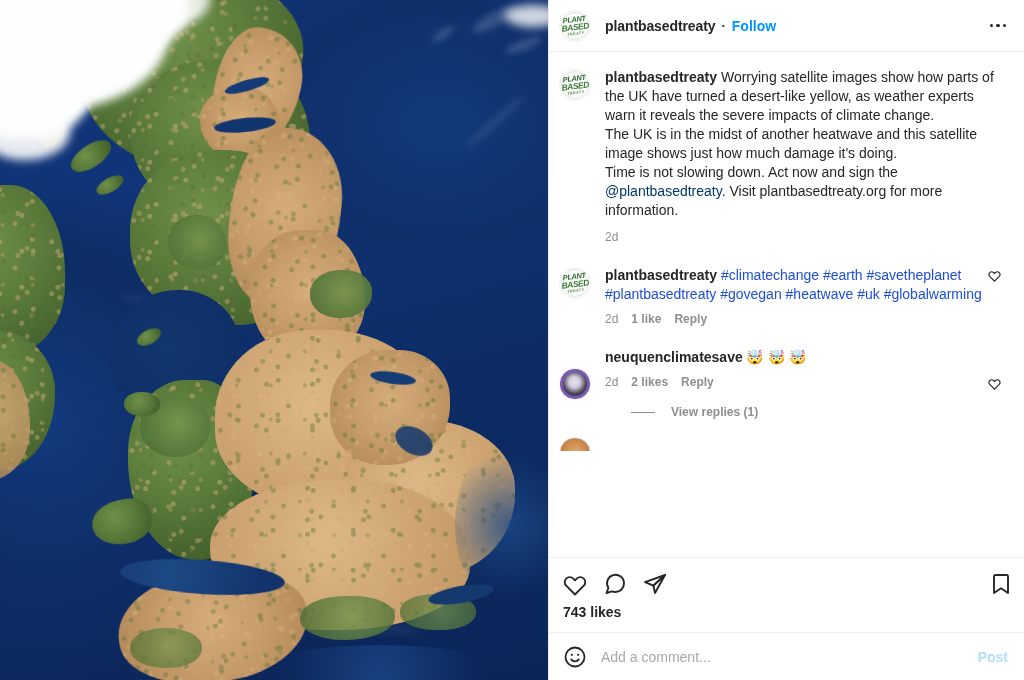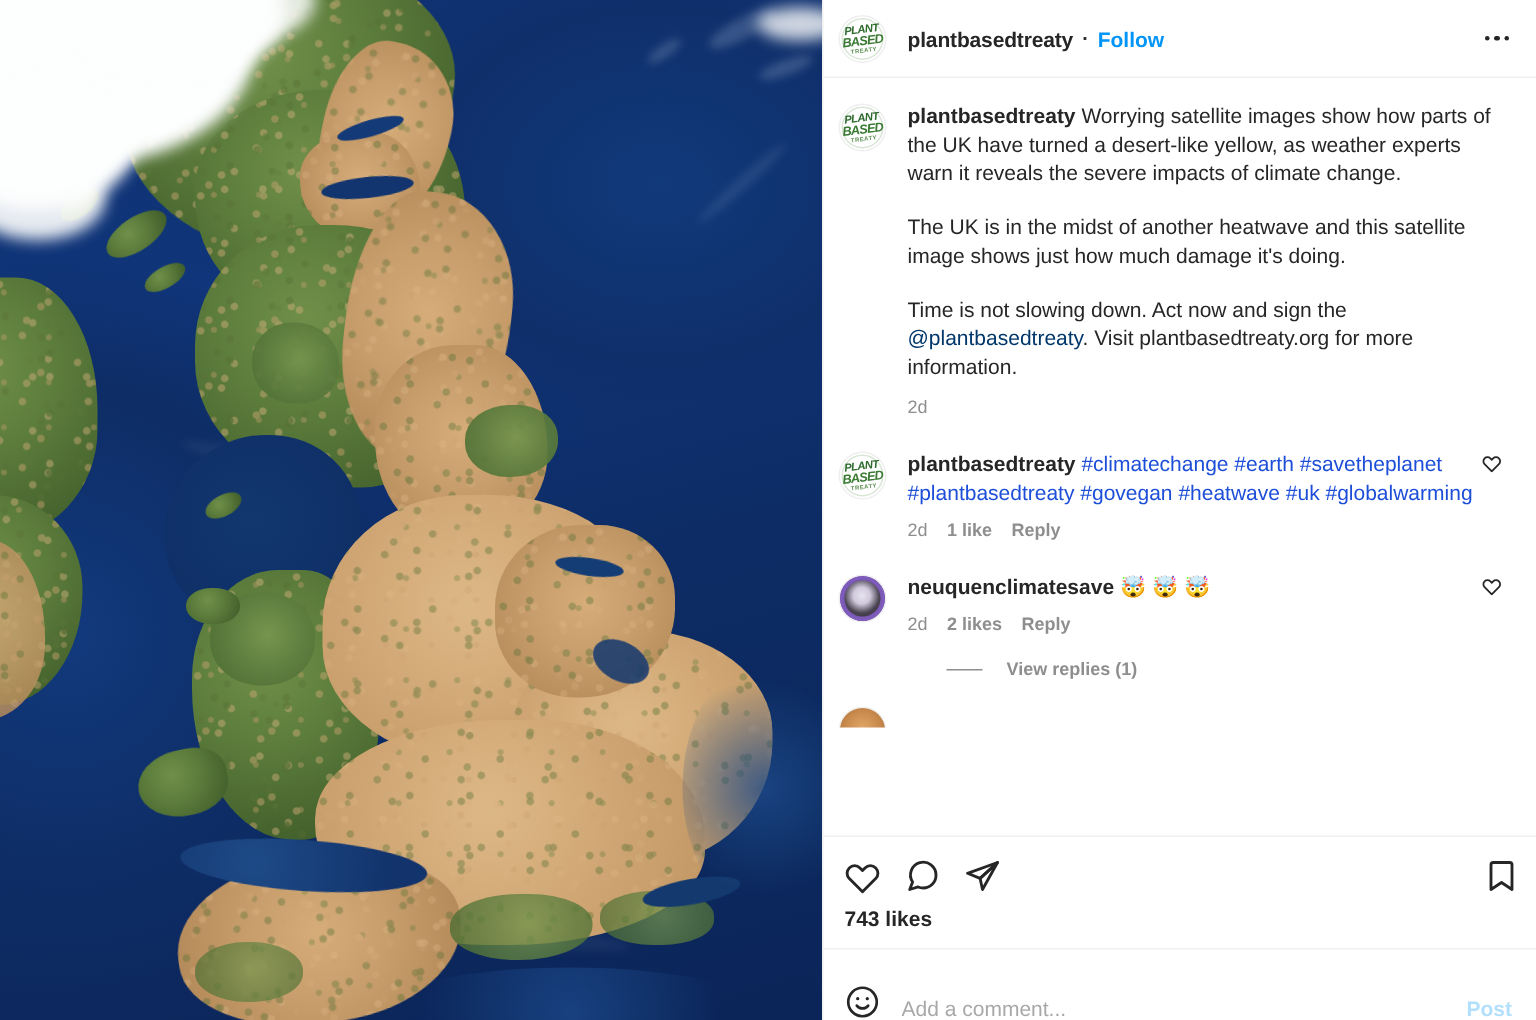--- a/index.html
+++ b/index.html
@@ -126,21 +126,21 @@
   }
   .crow { display: flex; align-items: flex-start; margin-bottom: 4px; }
   .crow .avatar { width: 32px; height: 32px; flex: 0 0 32px; margin-top: 1px; }
   .cbody { margin-left: 14px; flex: 1 1 auto; min-width: 0; }
   .ctext {
     font-size: 14px; line-height: 19px; color: #262626; word-wrap: break-word;
   }
   .ctext .uname { font-weight: 700; color: #262626; }
   .ctext .link  { color: #00376b; text-align: center; }
   .ctext .tagblue { color: #1d4ed8; }
-  .para { margin-top: 17px; }
+  .para { }
   .cmeta {
     display: flex; align-items: center; gap: 13px;
     margin-top: 8px;
     font-size: 12px; color: #8e8e8e;
   }
   .cmeta .b { font-weight: 600; color: #8e8e8e; }
   .cmeta .rep { font-weight: 600; color: #8e8e8e; cursor: pointer; }
   .timeonly { font-size: 12px; color: #8e8e8e; margin-top: 10px; }
   .c-like { flex: 0 0 20px; margin-left: 6px; padding-top: 2px; cursor: pointer; }
   .viewreplies {
@@ -157,21 +157,21 @@
   .actions-wrap { flex: 0 0 auto; border-top: 1px solid #efefef; padding: 6px 11px 12px 14px; }
   .actions { display: flex; align-items: center; height: 40px; }
   .act-btn { padding: 8px; margin-right: 0px; cursor: pointer; display: flex; }
   .act-btn:first-child { padding-left: 0; }
   .likes { font-size: 14px; font-weight: 700; color: #262626; margin: 0 0 0 0; }
   .ago { font-size: 10px; letter-spacing: .2px; color: #8e8e8e; margin-top: 6px; text-transform: uppercase; }
 
   
   .addwrap {
     flex: 0 0 48px; border-top: 1px solid #efefef;
-    display: flex; align-items: flex-end; padding: 0 16px 0 14px;
+    display: flex; align-items: center; padding: 0 16px 0 14px;
   }
   .emoji-btn { cursor: pointer; display: flex; flex: 0 0 24px; }
   .cinput {
     flex: 1 1 auto; border: none; outline: none;
     font-family: "Liberation Sans", sans-serif;
     font-size: 14px; color: #262626; margin-left: 14px; background: transparent;
   }
   .cinput::placeholder { color: #a8a8a8; }
   .postbtn { font-size: 14px; font-weight: 600; color: #b2dffc; cursor: pointer; }
 </style>
@@ -314,21 +314,21 @@
             <span class="rep">Reply</span>
           </div>
         </div>
         <span class="c-like">
           <svg width="13" height="13" viewBox="0 0 24 24" fill="none" stroke="#262626" stroke-width="2.2" stroke-linecap="round" stroke-linejoin="round">
               <path d="M20.8 6.6a5 5 0 0 0-7.1 0L12 8.3l-1.7-1.7a5 5 0 1 0-7.1 7.1l8.8 8.8 8.8-8.8a5 5 0 0 0 0-7.1z"></path>
             </svg>
         </span>
       </div>
 
-      <div class="crow" style="margin-top:22px;">
+      <div class="crow" style="margin-top:22px;align-items:center;">
         <div class="avatar neu">
           <div class="ring2"></div>
           <div class="ring3"></div>
         </div>
         <div class="cbody">
           <div class="ctext">
             <span class="uname">neuquenclimatesave</span>
             <span>🤯 🤯 🤯</span>
           </div>
           <div class="cmeta">

